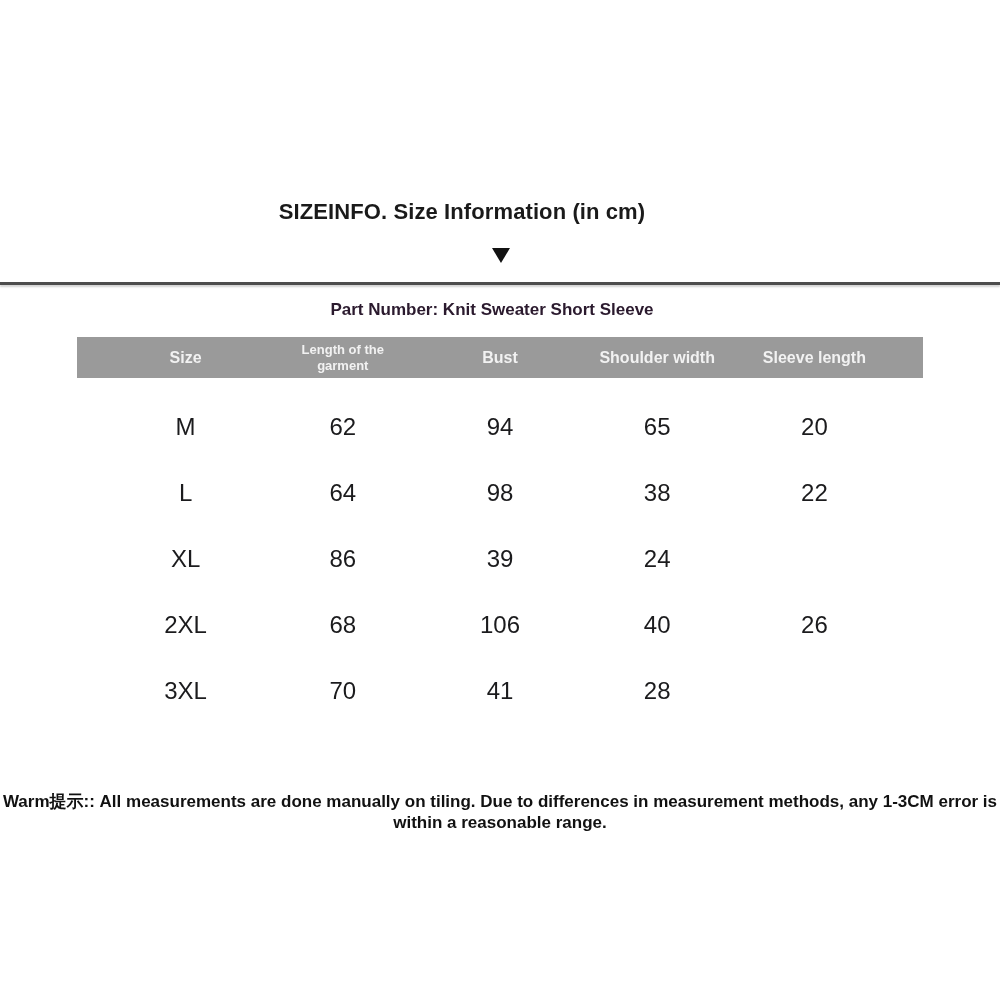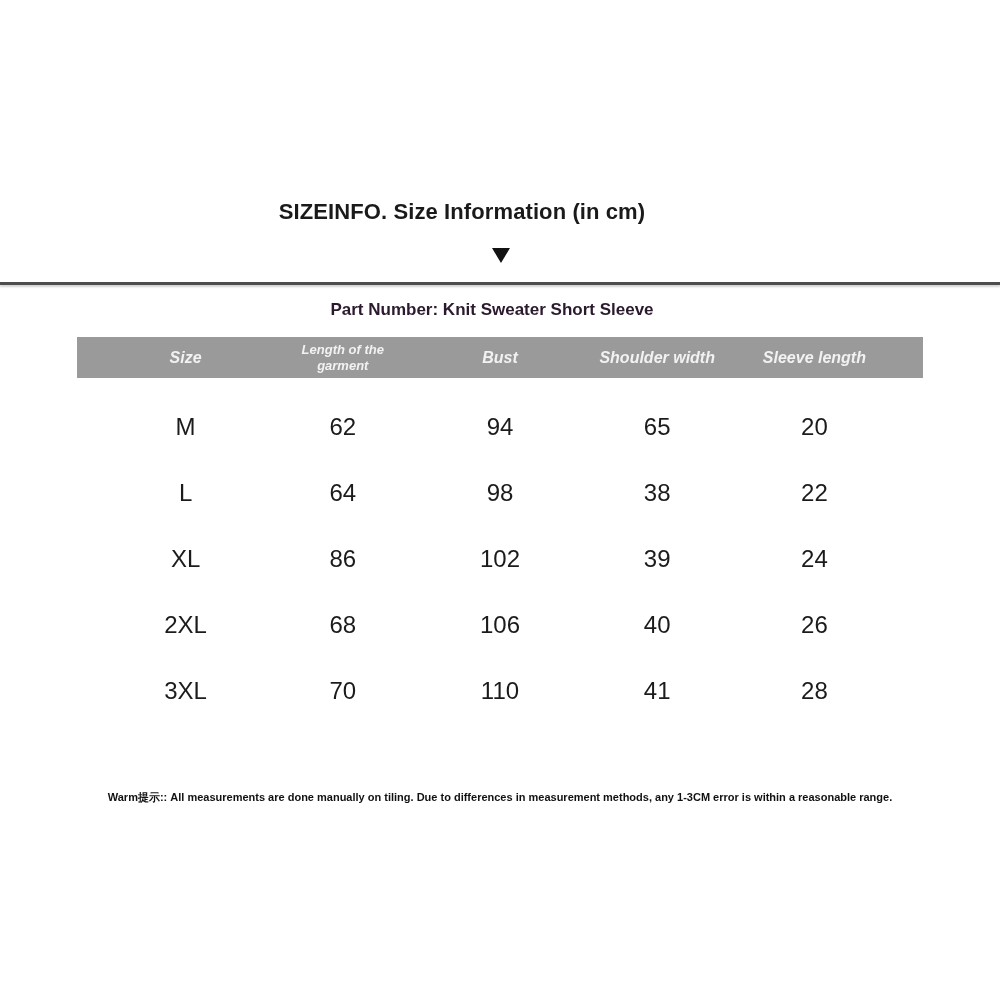--- a/index.html
+++ b/index.html
@@ -73,21 +73,20 @@
     box-sizing: border-box;
     color: #f2f2f2;
   }
   .th {
     display: flex;
     align-items: center;
     justify-content: center;
     font-size: 16px;
     font-weight: bold;
     text-align: center;
-    font-style: italic;
   }
   .th-length .wrap-label {
     display: inline-block;
     font-size: 13px;
     line-height: 1.2;
     text-align: center;
     width: 96px;
   }
   .tbody {
     margin-top: 16px;
@@ -104,21 +103,21 @@
     text-align: center;
     font-size: 24px;
     color: #1b1b1d;
   }
   .footer-note {
     position: absolute;
     top: 790px;
     left: 0;
     width: 1000px;
     text-align: center;
-    font-size: 11px;
+    font-size: 17px;
     font-weight: bold;
     color: #111111;
   }
 </style>
 </head>
 <body>
 
 <div class="canvas">
 
   <h1 class="title">SIZEINFO. Size Information (in cm)</h1>
@@ -155,37 +154,35 @@
         <div class="td">L</div>
         <div class="td">64</div>
         <div class="td">98</div>
         <div class="td">38</div>
         <div class="td">22</div>
       </div>
 
       <div class="trow">
         <div class="td">XL</div>
         <div class="td">86</div>
-        <div class="td">102</div>
         <div class="td">39</div>
         <div class="td">24</div>
       </div>
 
       <div class="trow">
         <div class="td">2XL</div>
         <div class="td">68</div>
         <div class="td">106</div>
         <div class="td">40</div>
         <div class="td">26</div>
       </div>
 
       <div class="trow">
         <div class="td">3XL</div>
         <div class="td">70</div>
-        <div class="td">110</div>
         <div class="td">41</div>
         <div class="td">28</div>
       </div>
 
     </div>
   </div>
 
   <div class="footer-note">Warm提示:: All measurements are done manually on tiling. Due to differences in measurement methods, any 1-3CM error is within a reasonable range.</div>
 
 </div>

